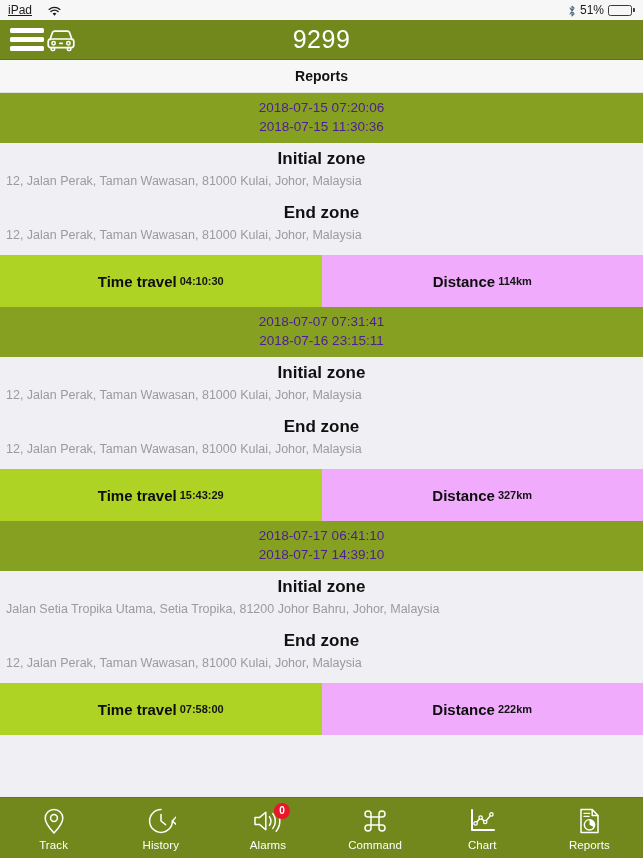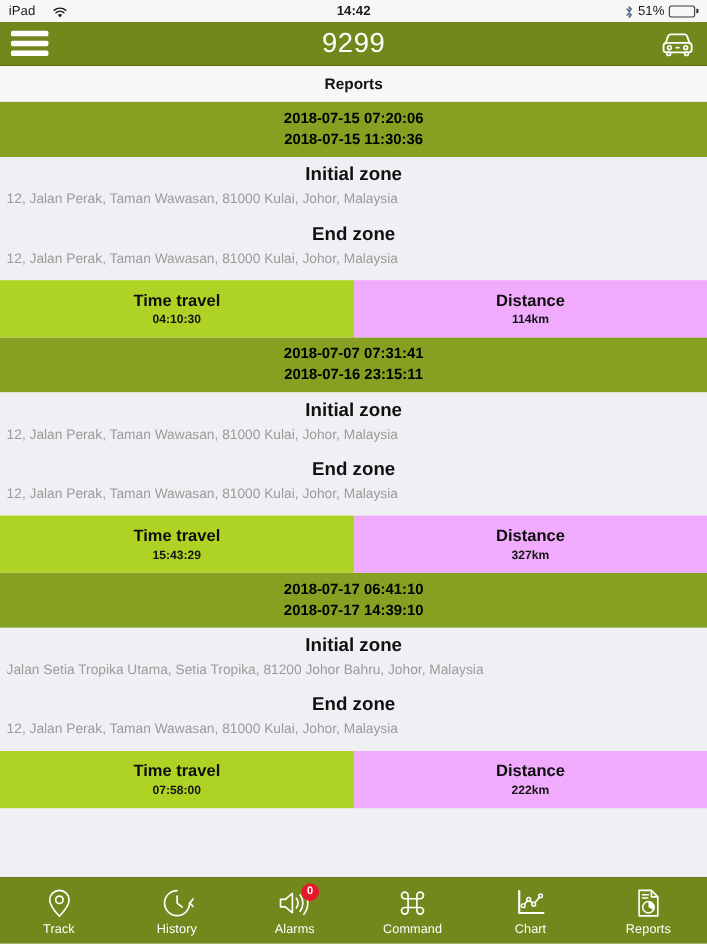--- a/index.html
+++ b/index.html
@@ -31,20 +31,21 @@
     align-items: center;
     padding: 0 8px;
     font-size: 12px;
     color: #1a1a1a;
     position: relative;
   }
   .sb-left {
     display: flex;
     align-items: center;
     gap: 16px;
+    text-decoration: underline;
   }
   .sb-carrier { font-size: 12px; letter-spacing: 0px; }
   .wifi-icon { display: inline-block; width: 13px; height: 11px; position: relative; top: 1px; }
   .sb-center {
     position: absolute;
     left: 0; right: 0;
     text-align: center;
     font-size: 12px;
     font-weight: 600;
     pointer-events: none;
@@ -85,21 +86,21 @@
     margin-left: 1px;
   }
 
   
   .nav-header {
     flex: 0 0 40px;
     height: 40px;
     background: #72881C;
     display: flex;
     align-items: center;
-    justify-content: space-between;
+    justify-content: flex-start;
     padding: 0 10px;
     position: relative;
     border-bottom: 1px solid #5e7117;
   }
   .hamburger {
     width: 34px;
     height: 26px;
     display: flex;
     flex-direction: column;
     justify-content: center;
@@ -147,24 +148,24 @@
   }
 
   .report-block { width: 100%; }
 
   .date-band {
     background: #86A022;
     padding: 5px 0 7px;
     text-align: center;
   }
   .date-band div {
-    color: #000000;
+    color: #4c1d95;
     font-size: 13.5px;
     line-height: 19px;
-    font-weight: 700;
+    font-weight: 400;
   }
 
   .zone-area { background: #F0F0F4; padding-bottom: 4px; }
 
   .zone-title {
     text-align: center;
     font-size: 17px;
     font-weight: 700;
     color: #101010;
     padding: 6px 0 5px;
@@ -177,21 +178,20 @@
   }
 
   .metrics-row {
     display: flex;
     width: 100%;
     height: 52px;
   }
   .metric {
     flex: 1 1 50%;
     display: flex;
-    flex-direction: column;
     align-items: center;
     justify-content: center;
     gap: 3px;
   }
   .metric-time { background: #AED325; }
   .metric-dist { background: #f0abfc; }
   .metric-label {
     font-size: 15px;
     font-weight: 700;
     color: #0d0d0d;
@@ -264,21 +264,20 @@
     <div class="sb-left">
       <span class="sb-carrier">iPad</span>
       <span class="wifi-icon">
         <svg viewBox="0 0 13 11" width="13" height="11">
           <path d="M6.5 9.8 L4.6 7.5 a3 3 0 0 1 3.8 0 Z" fill="#1a1a1a"></path>
           <path d="M2.9 5.6 a5.4 5.4 0 0 1 7.2 0" stroke="#1a1a1a" stroke-width="1.3" fill="none" stroke-linecap="round"></path>
           <path d="M1.1 3.4 a8.2 8.2 0 0 1 10.8 0" stroke="#1a1a1a" stroke-width="1.3" fill="none" stroke-linecap="round"></path>
         </svg>
       </span>
     </div>
-    <div class="sb-center">14:42</div>
     <div class="sb-right">
       <span class="bt-icon">
         <svg viewBox="0 0 8 12" width="8" height="12">
           <path d="M2 3 L6 8.8 L4 10.8 L4 1.2 L6 3.2 L2 9" stroke="#4a6a86" stroke-width="1.1" fill="none" stroke-linejoin="round" stroke-linecap="round"></path>
         </svg>
       </span>
       <span>51%</span>
       <span class="battery">
         <span class="battery-body"><span class="battery-fill" style="width: 51%;"></span></span>
         <span class="battery-cap"></span>

